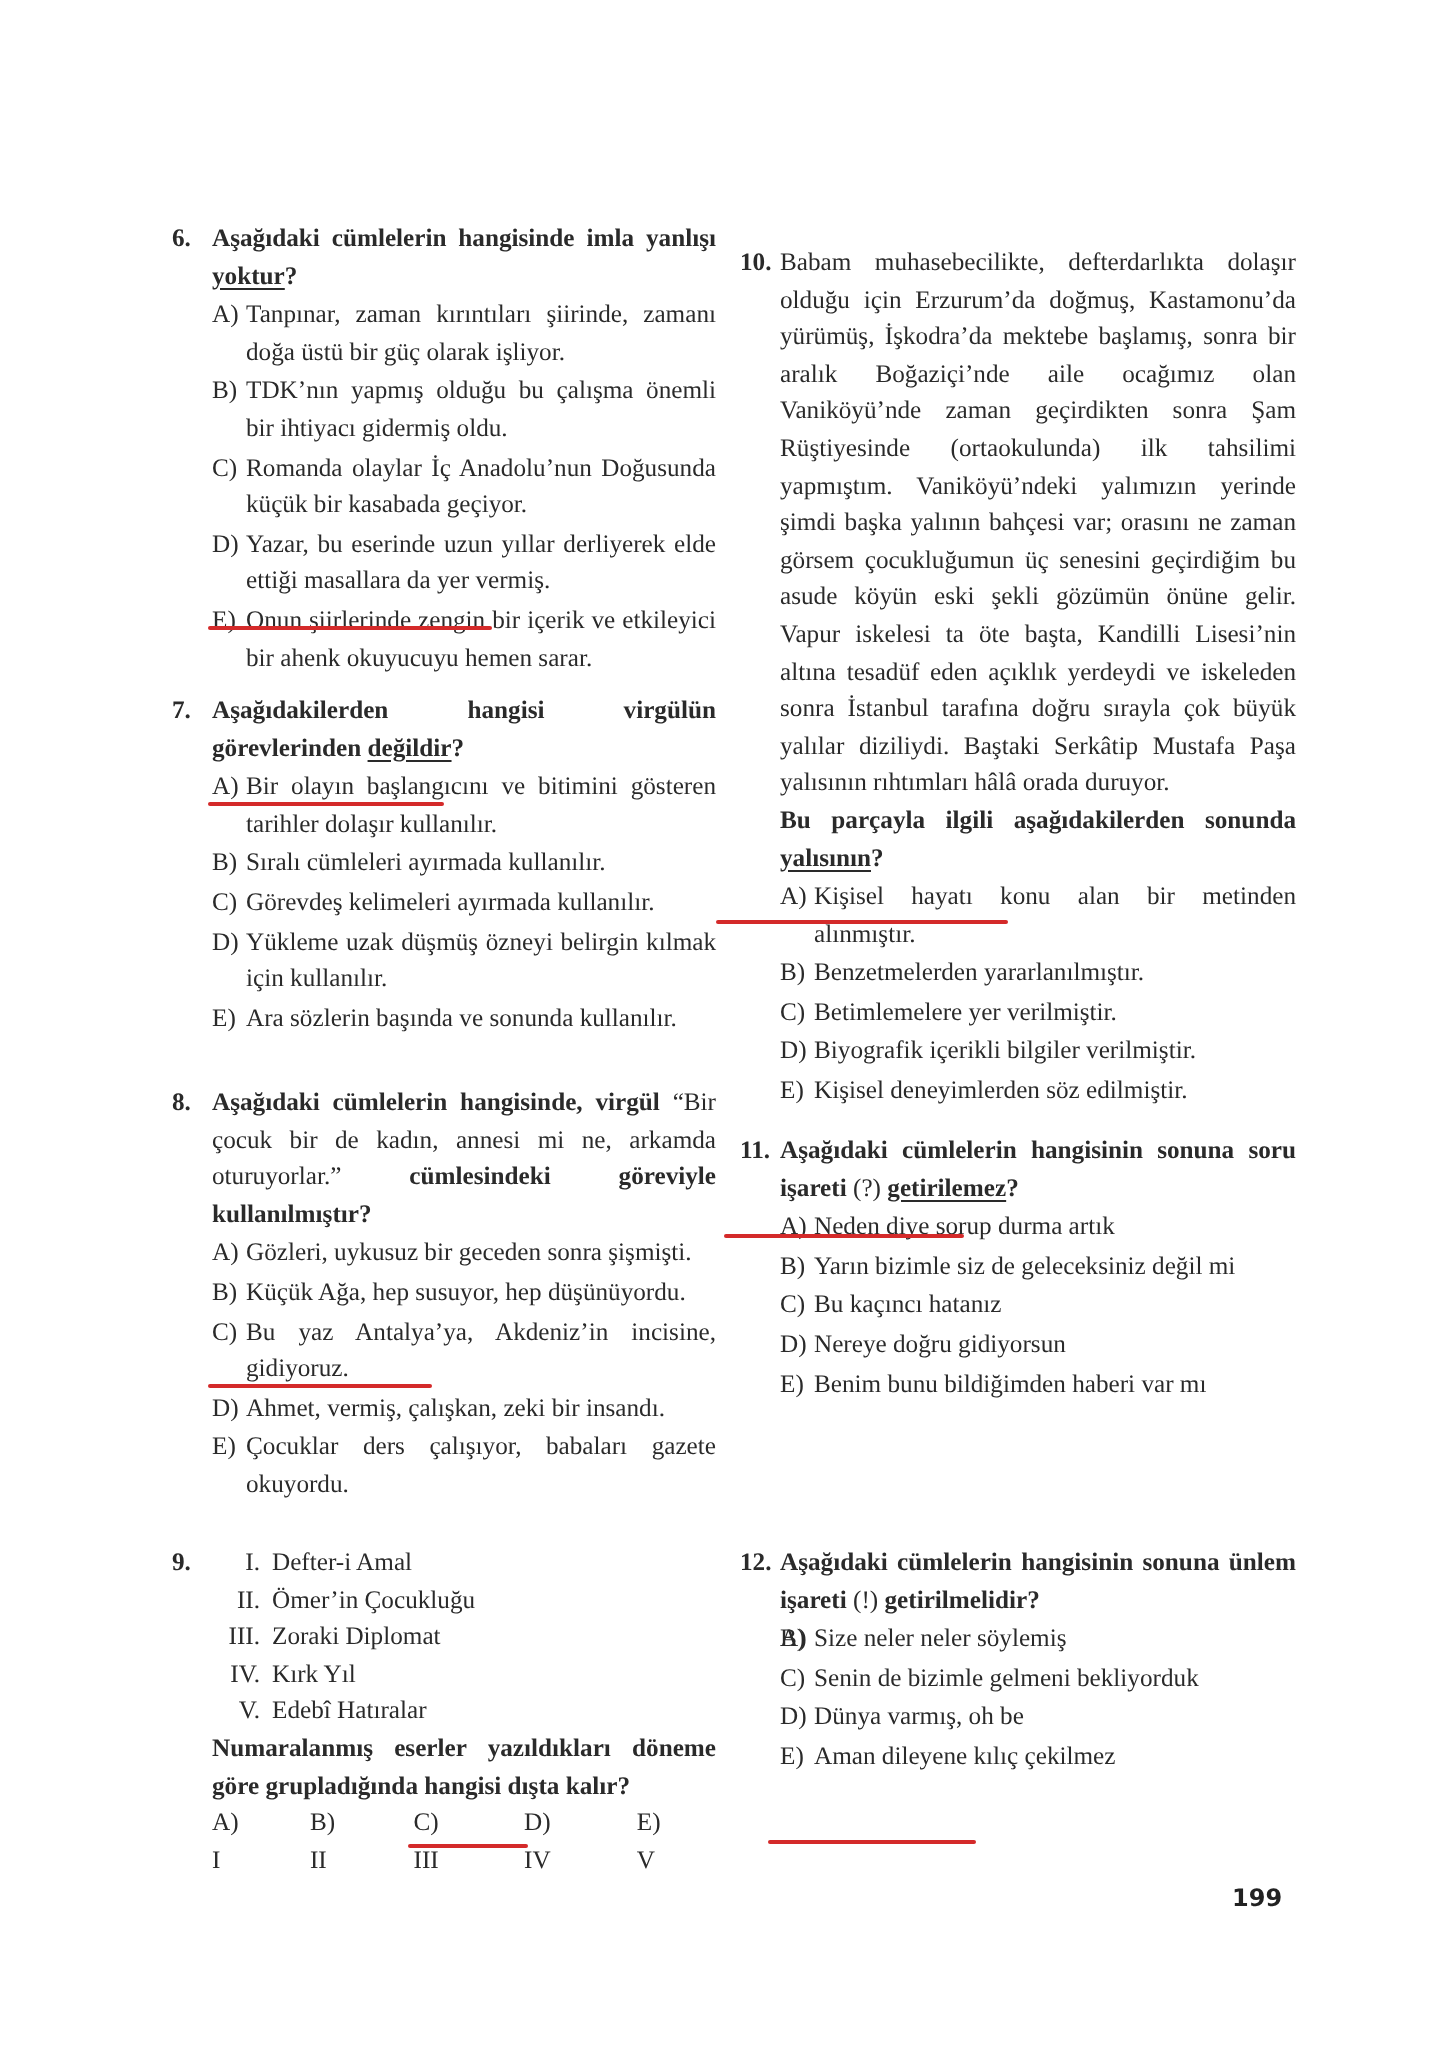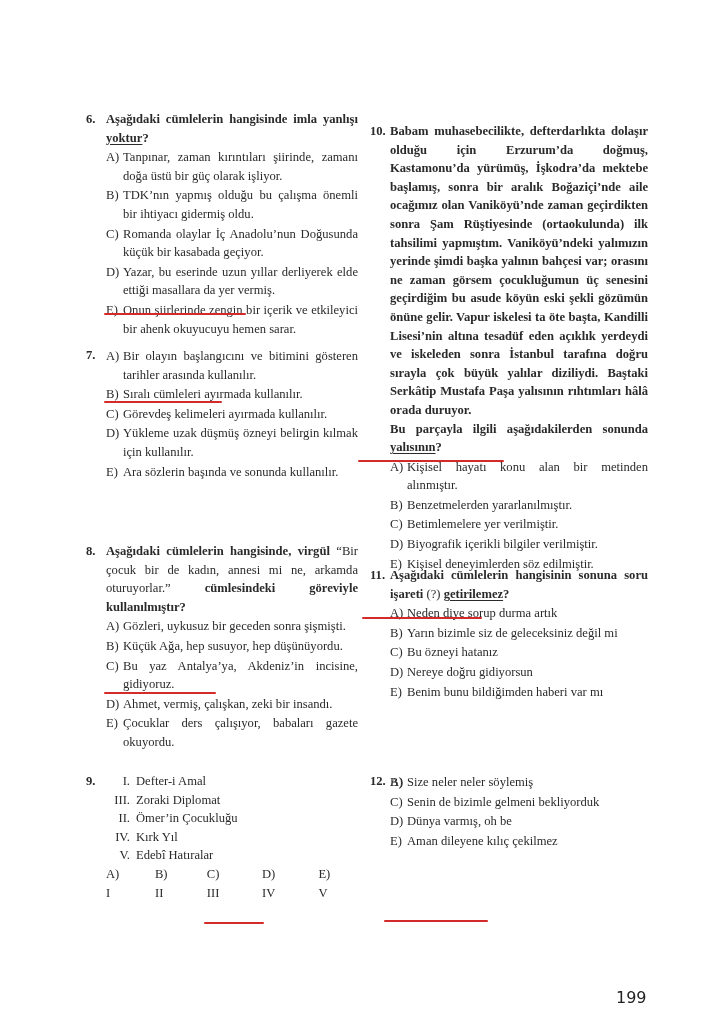--- a/index.html
+++ b/index.html
@@ -8,32 +8,32 @@
     position: relative; overflow: hidden;
     font-family: "Liberation Serif", "DejaVu Serif", serif;
     color: #2a2a2a;
   }
   .col { position: absolute; top: 110px; width: 272px; font-size: 12.6px; line-height: 18.6px; }
   .col.left { left: 86px; }
   .col.right { left: 370px; width: 278px; }
   .q { position: absolute; left: 0; right: 0; }
   .qnum { position: absolute; left: 0; font-weight: bold; }
   .stem { margin-left: 20px; font-weight: bold; text-align: justify; }
-  .stem.plain { font-weight: bold; }
+  .stem.plain { font-weight: normal; }
   .u { text-decoration: underline; text-underline-offset: 2px; }
   .opts { margin-left: 20px; }
   .opt { position: relative; padding-left: 17px; margin-top: 1px; text-align: justify; }
   .opt .lbl { position: absolute; left: 0; top: 0; }
   .mark { position: absolute; height: 2px; background: #d42a2a; border-radius: 1px; }
   .roman { margin-left: 20px; }
   .roman .ri { position: relative; padding-left: 30px; height: 18.6px; }
   .roman .rn { position: absolute; left: 0; width: 24px; text-align: right; }
   .inline-opts { margin-left: 20px; display: flex; gap: 12px; }
   .inline-opts span { margin-right: 20px; }
-  .pagenum { position: absolute; left: 616px; top: 988px; font-family: "DejaVu Sans", sans-serif; font-weight: normal; font-size: 16px; color: #222; }
+  .pagenum { position: absolute; left: 616px; top: 942px; font-family: "DejaVu Sans", sans-serif; font-weight: bold; font-size: 12px; color: #222; }
 </style>
 </head>
 <body>
 
 <div class="col left">
 
   <div class="q" style="top:0">
     <span class="qnum">6.</span>
     <div class="stem"><span>Aşağıdaki cümlelerin hangisinde imla yanlışı </span><span class="u">yoktur</span><span>?</span></div>
     <div class="opts">
@@ -41,22 +41,23 @@
       <div class="opt"><span class="lbl">B)</span><span>TDK’nın yapmış olduğu bu çalışma önemli bir ihtiyacı gidermiş oldu.</span></div>
       <div class="opt"><span class="lbl">C)</span><span>Romanda olaylar İç Anadolu’nun Doğusunda küçük bir kasabada geçiyor.</span></div>
       <div class="opt"><span class="lbl">D)</span><span>Yazar, bu eserinde uzun yıllar derliyerek elde ettiği masallara da yer vermiş.</span></div>
       <div class="opt"><span class="lbl">E)</span><span>Onun şiirlerinde zengin bir içerik ve etkileyici bir ahenk okuyucuyu hemen sarar.</span></div>
     </div>
     <div class="mark" style="left: 18px; top: 203px; width: 142px; background: rgb(212, 42, 42);"></div>
   </div>
 
   <div class="q" style="top:236px">
     <span class="qnum">7.</span>
+    <div class="stem"><span>Aşağıdakilerden hangisi virgülün görevlerinden </span><span class="u">değildir</span><span>?</span></div>
     <div class="opts">
-      <div class="opt"><span class="lbl">A)</span><span>Bir olayın başlangıcını ve bitimini gösteren tarihler arasında kullanılır.</span></div>
+      <div class="opt"><span class="lbl">A)</span><span>Bir olayın başlangıcını ve bitimini gösteren tarihler dolaşır kullanılır.</span></div>
       <div class="opt"><span class="lbl">B)</span><span>Sıralı cümleleri ayırmada kullanılır.</span></div>
       <div class="opt"><span class="lbl">C)</span><span>Görevdeş kelimeleri ayırmada kullanılır.</span></div>
       <div class="opt"><span class="lbl">D)</span><span>Yükleme uzak düşmüş özneyi belirgin kılmak için kullanılır.</span></div>
       <div class="opt"><span class="lbl">E)</span><span>Ara sözlerin başında ve sonunda kullanılır.</span></div>
     </div>
     <div class="mark" style="left: 18px; top: 55px; width: 118px; background: rgb(212, 42, 42);"></div>
   </div>
 
   <div class="q" style="top:432px">
     <span class="qnum">8.</span>
@@ -68,25 +69,26 @@
       <div class="opt"><span class="lbl">D)</span><span>Ahmet, vermiş, çalışkan, zeki bir insandı.</span></div>
       <div class="opt"><span class="lbl">E)</span><span>Çocuklar ders çalışıyor, babaları gazete okuyordu.</span></div>
     </div>
     <div class="mark" style="left: 18px; top: 150px; width: 112px; background: rgb(212, 42, 42);"></div>
   </div>
 
   <div class="q" style="top:662px">
     <span class="qnum">9.</span>
     <div class="roman">
       <div class="ri"><span class="rn">I.</span><span>Defter-i Amal</span></div>
+      <div class="ri"><span class="rn">II.</span><span>Ömer’in Çocukluğu</span></div>
       <div class="ri"><span class="rn">III.</span><span>Zoraki Diplomat</span></div>
-      <div class="ri"><span class="rn">II.</span><span>Ömer’in Çocukluğu</span></div>
       <div class="ri"><span class="rn">IV.</span><span>Kırk Yıl</span></div>
       <div class="ri"><span class="rn">V.</span><span>Edebî Hatıralar</span></div>
     </div>
+    <div class="stem">Numaralanmış eserler yazıldıkları döneme göre grupladığında hangisi dışta kalır?</div>
     <div class="inline-opts">
       <span>A) I</span>
       <span>B) II</span>
       <span>C) III</span>
       <span>D) IV</span>
       <span>E) V</span>
     </div>
     <div class="mark" style="left: 118px; top: 150px; width: 60px; background: rgb(212, 42, 42);"></div>
   </div>
 </div>
@@ -106,29 +108,30 @@
     </div>
     <div class="mark" style="left: -12px; top: 338px; width: 146px; background: rgb(212, 42, 42);"></div>
   </div>
 
   <div class="q" style="top:456px">
     <span class="qnum">11.</span>
     <div class="stem"><span>Aşağıdaki cümlelerin hangisinin sonuna soru işareti </span><span style="font-weight:normal">(?)</span> <span class="u">getirilemez</span><span>?</span></div>
     <div class="opts">
       <div class="opt"><span class="lbl">A)</span><span>Neden diye sorup durma artık</span></div>
       <div class="opt"><span class="lbl">B)</span><span>Yarın bizimle siz de gelecek­siniz değil mi</span></div>
-      <div class="opt"><span class="lbl">C)</span><span>Bu özneyi hatanız</span></div>
+      <div class="opt"><span class="lbl">C)</span><span>Bu kaçıncı hatanız</span></div>
       <div class="opt"><span class="lbl">D)</span><span>Nereye doğru gidiyorsun</span></div>
       <div class="opt"><span class="lbl">E)</span><span>Benim bunu bildiğimden haberi var mı</span></div>
     </div>
     <div class="mark" style="left: -8px; top: 51px; width: 120px; background: rgb(212, 42, 42);"></div>
   </div>
 
   <div class="q" style="top:662px">
     <span class="qnum">12.</span>
+    <div class="stem"><span>Aşağıdaki cümlelerin hangisinin sonuna ünlem işareti </span><span style="font-weight:normal">(!)</span><span> getirilmelidir?</span></div>
     <div class="opts">
       <div class="opt"><span class="lbl">A)</span></div>
       <div class="opt"><span class="lbl">B)</span><span>Size neler neler söylemiş</span></div>
       <div class="opt"><span class="lbl">C)</span><span>Senin de bizimle gelmeni bekliyorduk</span></div>
       <div class="opt"><span class="lbl">D)</span><span>Dünya varmış, oh be</span></div>
       <div class="opt"><span class="lbl">E)</span><span>Aman dileyene kılıç çekilmez</span></div>
     </div>
     <div class="mark" style="left: 14px; top: 148px; width: 104px; background: rgb(212, 42, 42);"></div>
   </div>
 </div>

